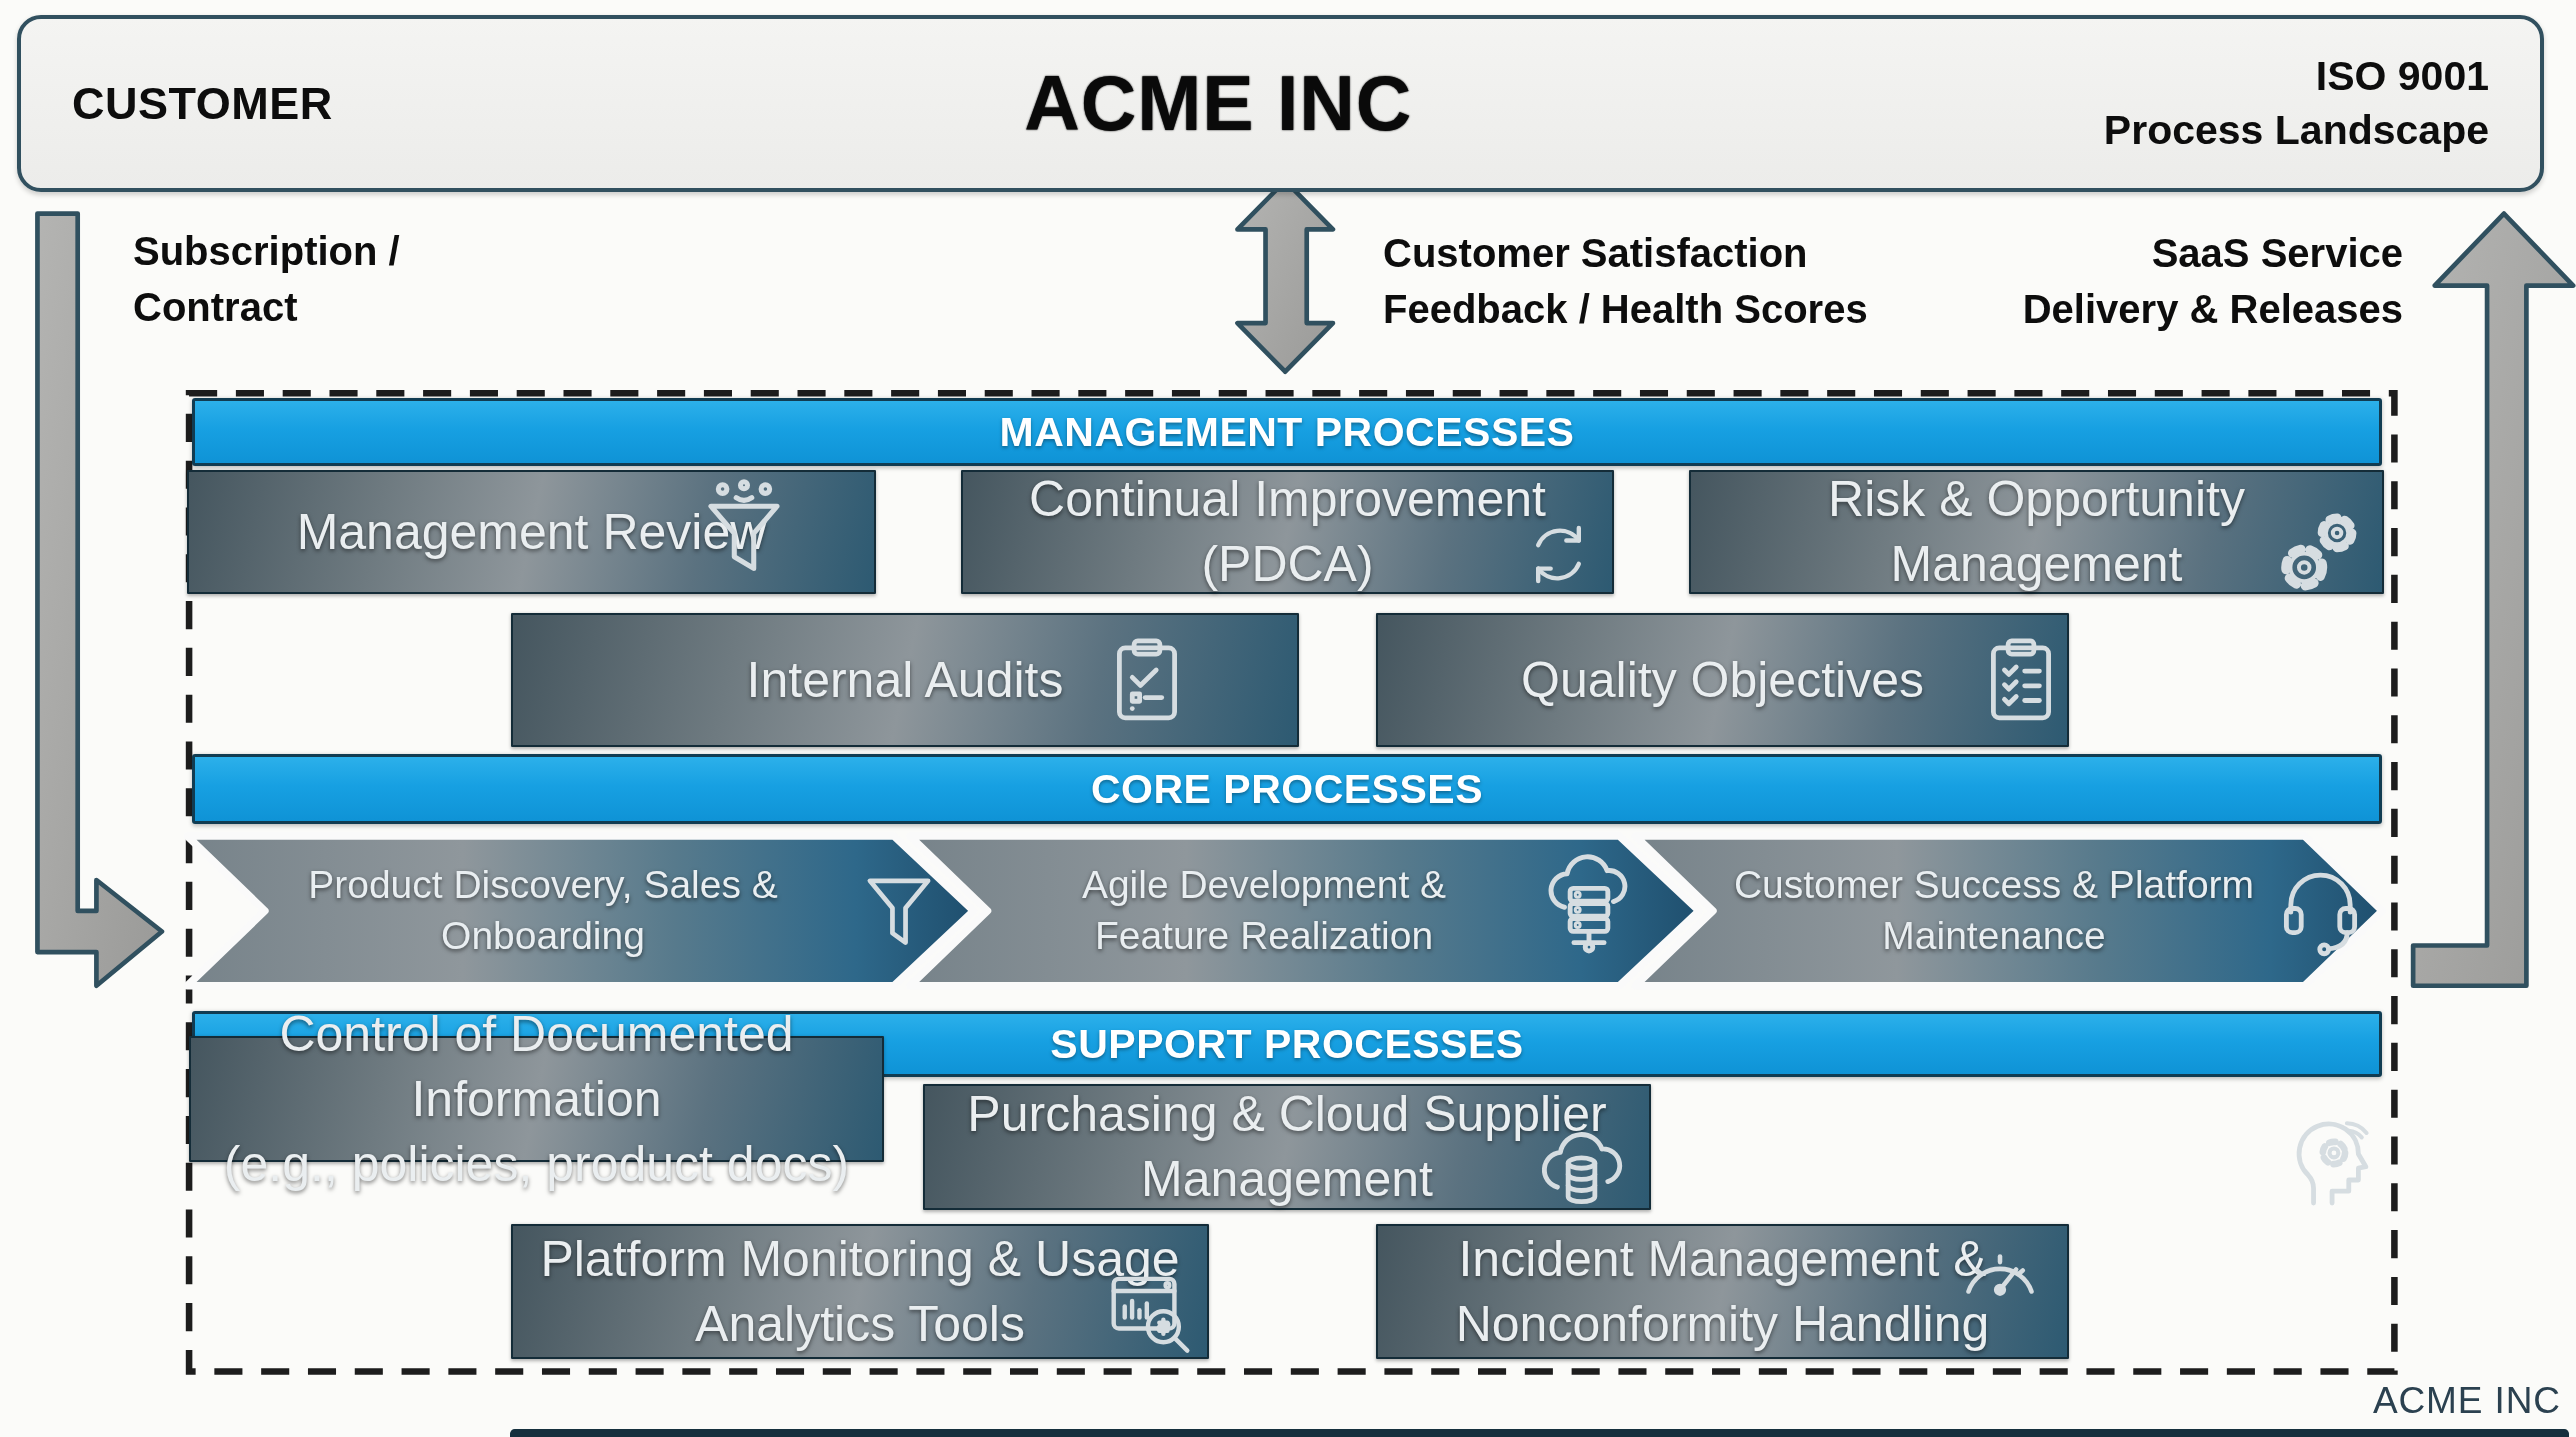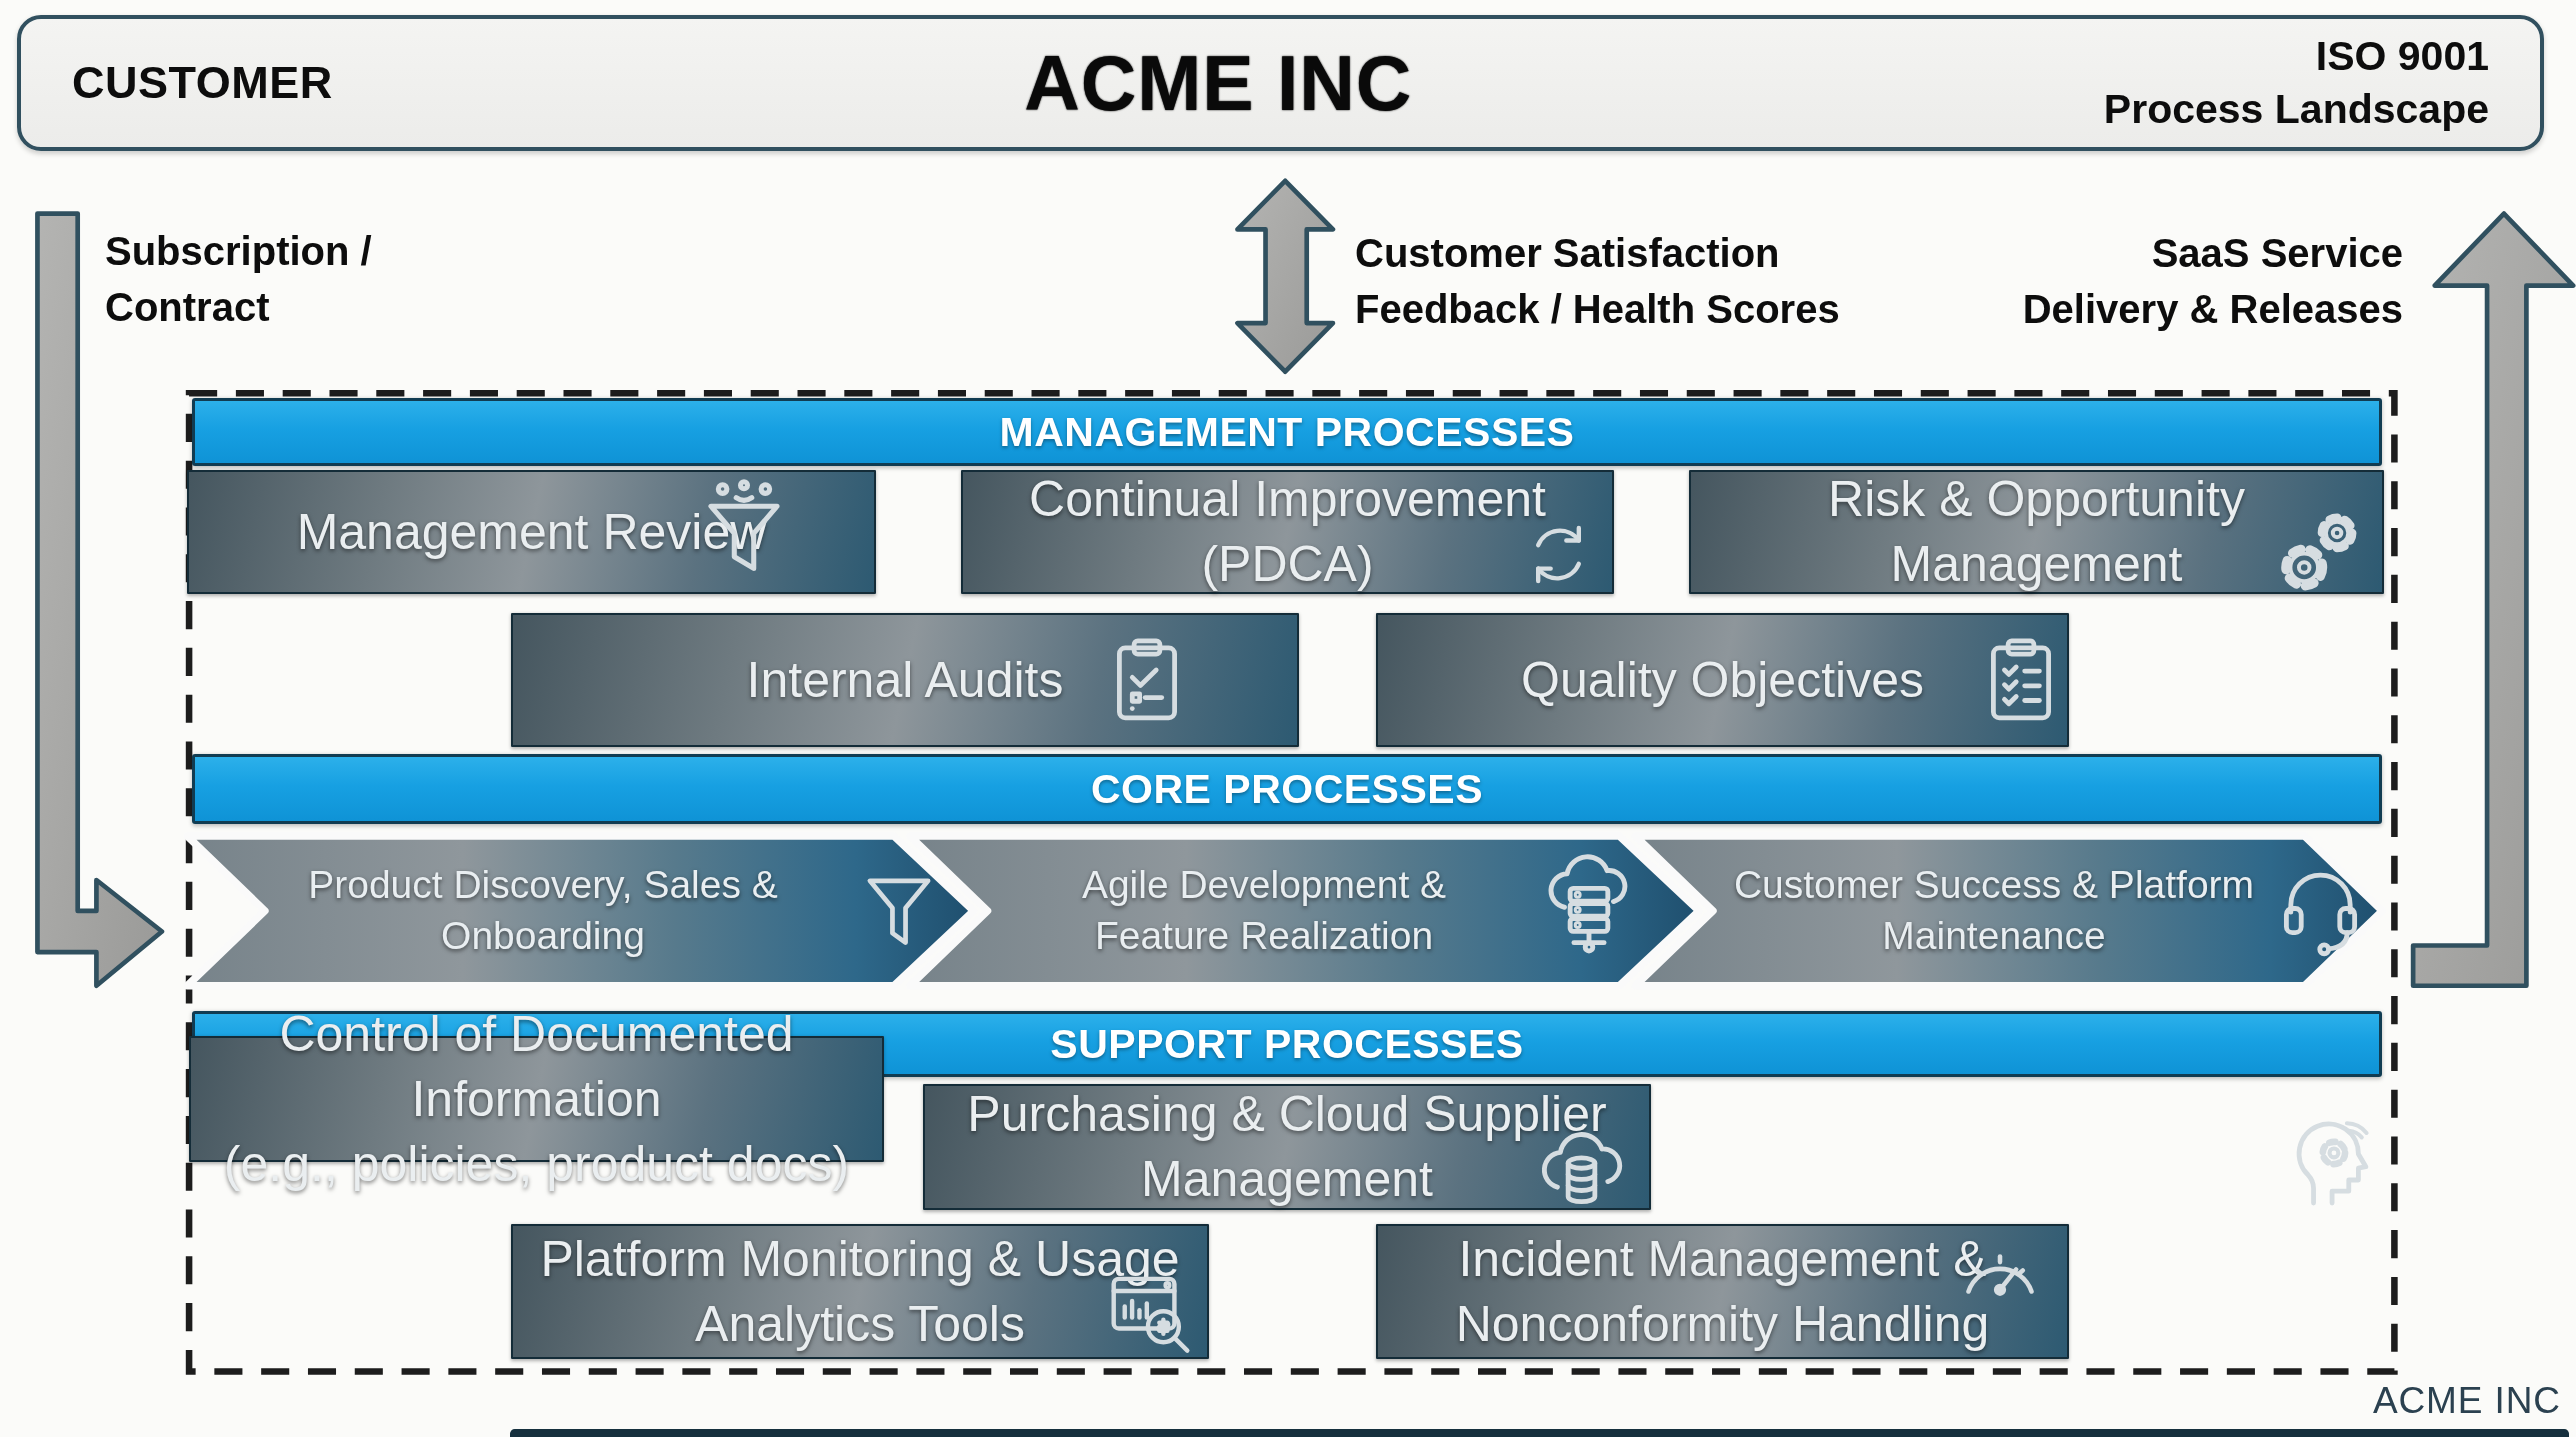--- a/index.html
+++ b/index.html
@@ -2,31 +2,31 @@
 <html style="font-size:15px"><head>
 <meta charset="utf-8">
 <style>
   html,body{margin:0;padding:0;background:#e8e8e8;}
   .canvas{position:relative;width:2576px;height:1438px;background:#fbfbf9;
           font-family:"Liberation Sans",sans-serif;overflow:hidden;}
   .abs{position:absolute;}
   svg{display:block;}
 
   
-  .header{left:17px;top:15px;width:2527px;height:136px;background:linear-gradient(180deg,#f4f4f2,#ececea);
+  .header{left:17px;top:15px;width:2527px;height:177px;background:linear-gradient(180deg,#f4f4f2,#ececea);
           border:4.7px solid #31505f;border-radius:24px;box-sizing:border-box;
           display:flex;align-items:center;justify-content:space-between;padding:0 51px;
           box-shadow:0 2.8px 5.6px rgba(0,0,0,.18);}
   .h-left{font-size:45px;font-weight:bold;color:#0d0d0d;letter-spacing:0.5px;}
   .h-brand{font-size:77px;font-weight:bold;color:#0a0a0a;letter-spacing:0.9px;
            text-shadow:0 0 1.9px #000;}
   .h-right{font-size:41px;font-weight:bold;color:#0d0d0d;text-align:right;line-height:1.3;white-space:pre-line;}
 
   
-  .flowlbl{font-size:40px;font-weight:bold;color:#0d0d0d;line-height:1.4;white-space:pre-line;}
+  .flowlbl{font-size:40px;font-weight:bold;color:#0d0d0d;line-height:1.4;white-space:pre-line;margin-left:28px;}
 
   
   .banner{background:linear-gradient(180deg,#2cb0ea 0%,#17a0e2 45%,#0f93d6 100%);
           border:3.7px solid #113c52;border-radius:3px;box-sizing:border-box;
           display:flex;align-items:center;justify-content:center;
           color:#fff;font-size:41px;font-weight:bold;letter-spacing:0.5px;
           text-shadow:0 1.9px 3.7px rgba(0,0,0,.35);box-shadow:0 1.9px 4.7px rgba(0,0,0,.25);}
 
   
   .pbox{background:linear-gradient(102deg,#45565f 0%,#6e7a80 28%,#8e969b 50%,#5b7280 74%,#2d5a72 100%);

